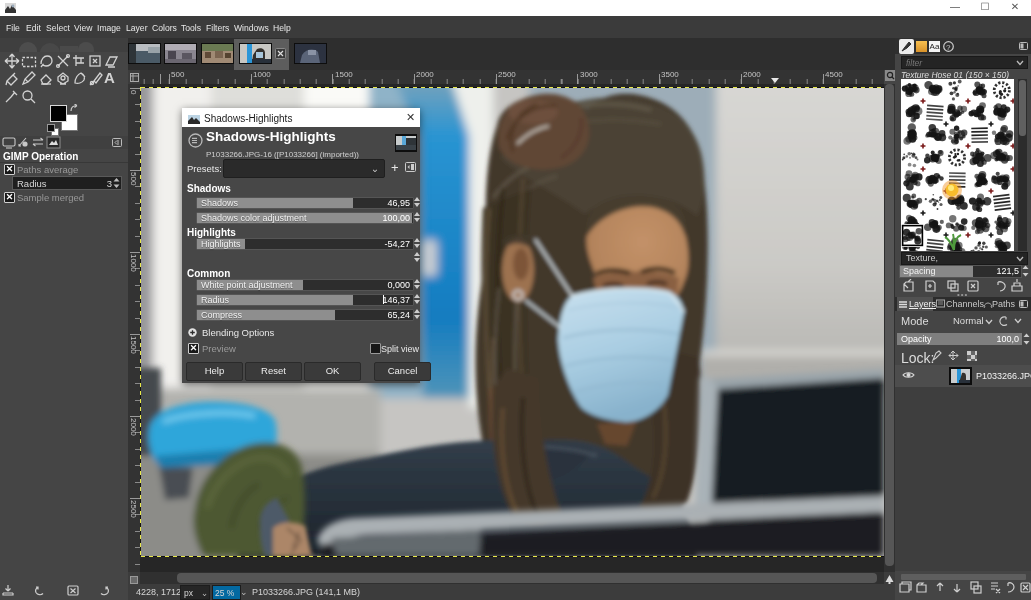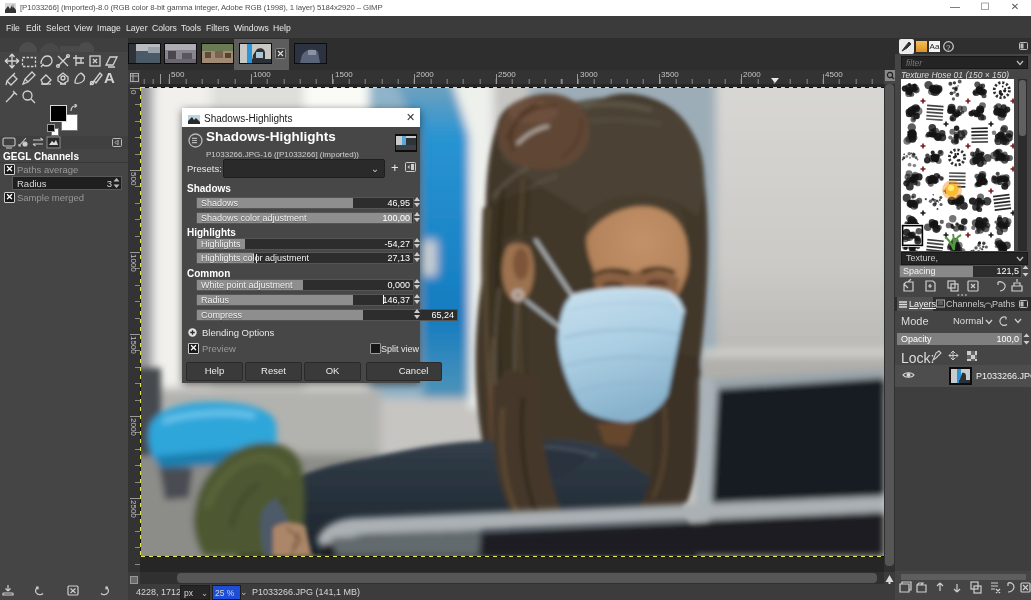--- a/index.html
+++ b/index.html
@@ -53,21 +53,20 @@
 </head>
 <body>
 <div id="app">
 
   <div class="abs" id="titlebar"></div>
   <svg class="abs" style="left:5px;top:3px" width="11" height="10">
       <rect width="11" height="10" fill="#d8d8d8"></rect>
       <path d="M0 7 L3 3 L5 6 L7 2 L11 7 L11 10 L0 10 Z" fill="#333"></path>
       <circle cx="8" cy="3" r="1.4" fill="#9ab"></circle>
     </svg>
-  <div class="abs" id="titletext">[P1033266] (imported)-8.0 (RGB color 8-bit gamma integer, Adobe RGB (1998), 1 layer) 5184x2920 – GIMP</div>
   <div class="abs winbtn" style="left:949px;">—</div>
   <div class="abs winbtn" style="left:979px;">☐</div>
   <div class="abs winbtn" style="left:1009px;">✕</div>
 
   <div class="abs" id="menubar">
     <span style="left:6px">File</span>
       <span style="left:26px">Edit</span>
       <span style="left:46px">Select</span>
     <span style="left:74px">View</span>
       <span style="left:97px">Image</span>
@@ -166,21 +165,21 @@
     <path d="M31,4 H41 M41,4 L38.5,2 M31,8 H41 M31,8 L33.5,10"></path>
     <rect x="45" y="1" width="13" height="11" fill="#2a2a2a" stroke="#888"></rect>
       <path d="M47,9 L50,5 L52,7 L54,4 L56,9 Z" fill="#ddd" stroke="none"></path>
   </svg>
   <svg class="abs" style="left:112px;top:138px" width="10" height="9">
       <rect x="0.5" y="0.5" width="9" height="8" rx="1" fill="none" stroke="#bbb"></rect>
       <path d="M6,2 v5 M5,2.5 L3,4.5 L5,6.5" stroke="#bbb" fill="none"></path>
     </svg>
 
   <div class="abs" style="left:0px;top:149px;width:128px;height:13px;border-bottom:1px solid #383838;"></div>
-  <div class="abs" style="left:3px;top:151px;font-size:10px;font-weight:bold;color:#fff;">GEGL Channels</div>
+  <div class="abs" style="left:3px;top:151px;font-size:10px;font-weight:bold;color:#fff;">GIMP Operation</div>
   <div class="cbx" style="left:4px;top:164px;">✕</div>
   <div class="abs" style="left:17px;top:164px;font-size:9.5px;color:#989898;">Paths average</div>
   <div class="abs" style="left:12px;top:176px;width:108px;height:12px;background:#1f1f1f;border:1px solid #5a5a5a;">
      <span style="position:absolute;left:4px;top:1px;font-size:9.5px;color:#d8d8d8;">Radius</span>
      <span style="position:absolute;right:9px;top:1px;font-size:9.5px;color:#d8d8d8;">3</span>
      <svg style="position:absolute;right:1px;top:1px" width="7" height="10">
         <path d="M3.5,0 L6.5,3.5 H0.5 Z" fill="#bbb"></path>
         <path d="M3.5,10 L6.5,6.5 H0.5 Z" fill="#bbb"></path>
       </svg>
   </div>
@@ -458,21 +457,21 @@
   <div class="abs" id="navbtn"><svg width="11" height="12">
         <path d="M5.5,1 L9.5,8 L6.5,8 L6.5,11 L4.5,11 L4.5,8 L1.5,8 Z" fill="#d8d8d8"></path>
       </svg></div>
 
   <div class="abs" id="statusbar">
     <span class="abs" style="left:8px;top:3px;">4228, 1712</span>
     <div class="abs" style="left:52px;top:1px;width:28px;height:13px;background:#262626;border:1px solid #1d1d1d;">
       <span style="position:absolute;left:3px;top:1.5px;font-size:8.5px;">px</span>
       <span style="position:absolute;right:1px;top:1.5px;color:#bbb;font-size:8.5px;">⌄</span>
       </div>
-    <div class="abs" style="left:84px;top:1px;width:27px;height:13px;background:#1d4ed8;border:1px solid #1d1d1d;">
+    <div class="abs" style="left:84px;top:1px;width:27px;height:13px;background:#0369a1;border:1px solid #1d1d1d;">
       <span style="position:absolute;left:2px;top:1.5px;font-size:8.5px;">25 %</span>
       </div>
     <span class="abs" style="left:112px;top:3px;color:#bbb;">⌄</span>
     <span class="abs" style="left:124px;top:3px;">P1033266.JPG (141,1 MB)</span>
   </div>
 
   <div class="abs" id="rdock">
 
     <div class="abs" style="left:0;top:0;width:136px;height:16px;background:#2f2f2f;"></div>
     <div class="abs" style="left:4px;top:1px;width:15px;height:15px;background:#ececec;border-radius:2px;"></div>
@@ -1255,58 +1254,52 @@
       </div>
     <div class="spin" style="top:102.5px;"></div>
 
     <div class="sect" style="top:119px;">Highlights</div>
     <div class="slider abs" style="top:129.5px;">
         <div class="sfill" style="width:22.1%"></div>
         <span class="slabel">Highlights</span>
         <span class="sval">-54,27</span>
       </div>
     <div class="spin" style="top:128.5px;"></div>
-    <div class="slider abs" style="top:144px;">
-        <div class="sfill" style="width:26.4%"></div>
-        <span class="slabel">Highlights color adjustment</span>
-        <span class="sval">27,13</span>
-        <div style="position:absolute;left:59px;top:0.5px;width:1px;height:9px;background:#e8e8e8;"></div>
-      </div>
     <div class="spin" style="top:143px;"></div>
 
     <div class="sect" style="top:160px;">Common</div>
     <div class="slider abs" style="top:170.5px;">
         <div class="sfill" style="width:49.1%"></div>
         <span class="slabel">White point adjustment</span>
         <span class="sval">0,000</span>
       </div>
     <div class="spin" style="top:169.5px;"></div>
     <div class="slider abs" style="top:185.5px;">
         <div class="sfill" style="width:72%"></div>
         <span class="slabel">Radius</span>
         <span class="sval">146,37</span>
         <div style="position:absolute;right:29px;top:0.5px;width:1px;height:9px;background:#fff;"></div>
       </div>
     <div class="spin" style="top:184.5px;"></div>
-    <div class="slider abs" style="top:200.5px;padding-left:44px;">
+    <div class="slider abs" style="top:200.5px;">
         <div class="sfill" style="width:64%"></div>
         <span class="slabel">Compress</span>
         <span class="sval">65,24</span>
       </div>
     <div class="spin" style="top:199.5px;"></div>
 
     <svg class="abs" style="left:6px;top:220px" width="9" height="9">
         <circle cx="4.5" cy="4.5" r="4.2" fill="#e2e2e2"></circle>
         <path d="M4.5 2.2 V6.8 M2.2 4.5 H6.8" stroke="#2c2c2c" stroke-width="1.3"></path>
       </svg>
     <div class="abs" style="left:20px;top:219px;">Blending Options</div>
     <div class="cbx" style="left:6px;top:235px;">✕</div>
     <div class="abs" style="left:20px;top:235px;color:#9a9a9a;">Preview</div>
     <div class="cbx" style="left:188px;top:235px;color:transparent;border-color:#999;">✕</div>
     <div class="abs" style="left:199px;top:235.5px;font-size:9px;white-space:nowrap;">Split view</div>
 
     <div class="dbtn" style="left:4px;">Help</div>
     <div class="dbtn" style="left:63px;">Reset</div>
     <div class="dbtn" style="left:122px;">OK</div>
-    <div class="dbtn" style="left:184px;padding-left:19px;">Cancel</div>
+    <div class="dbtn" style="left:192px;">Cancel</div>
   </div>
 
 </div>
 
 </body></html>

